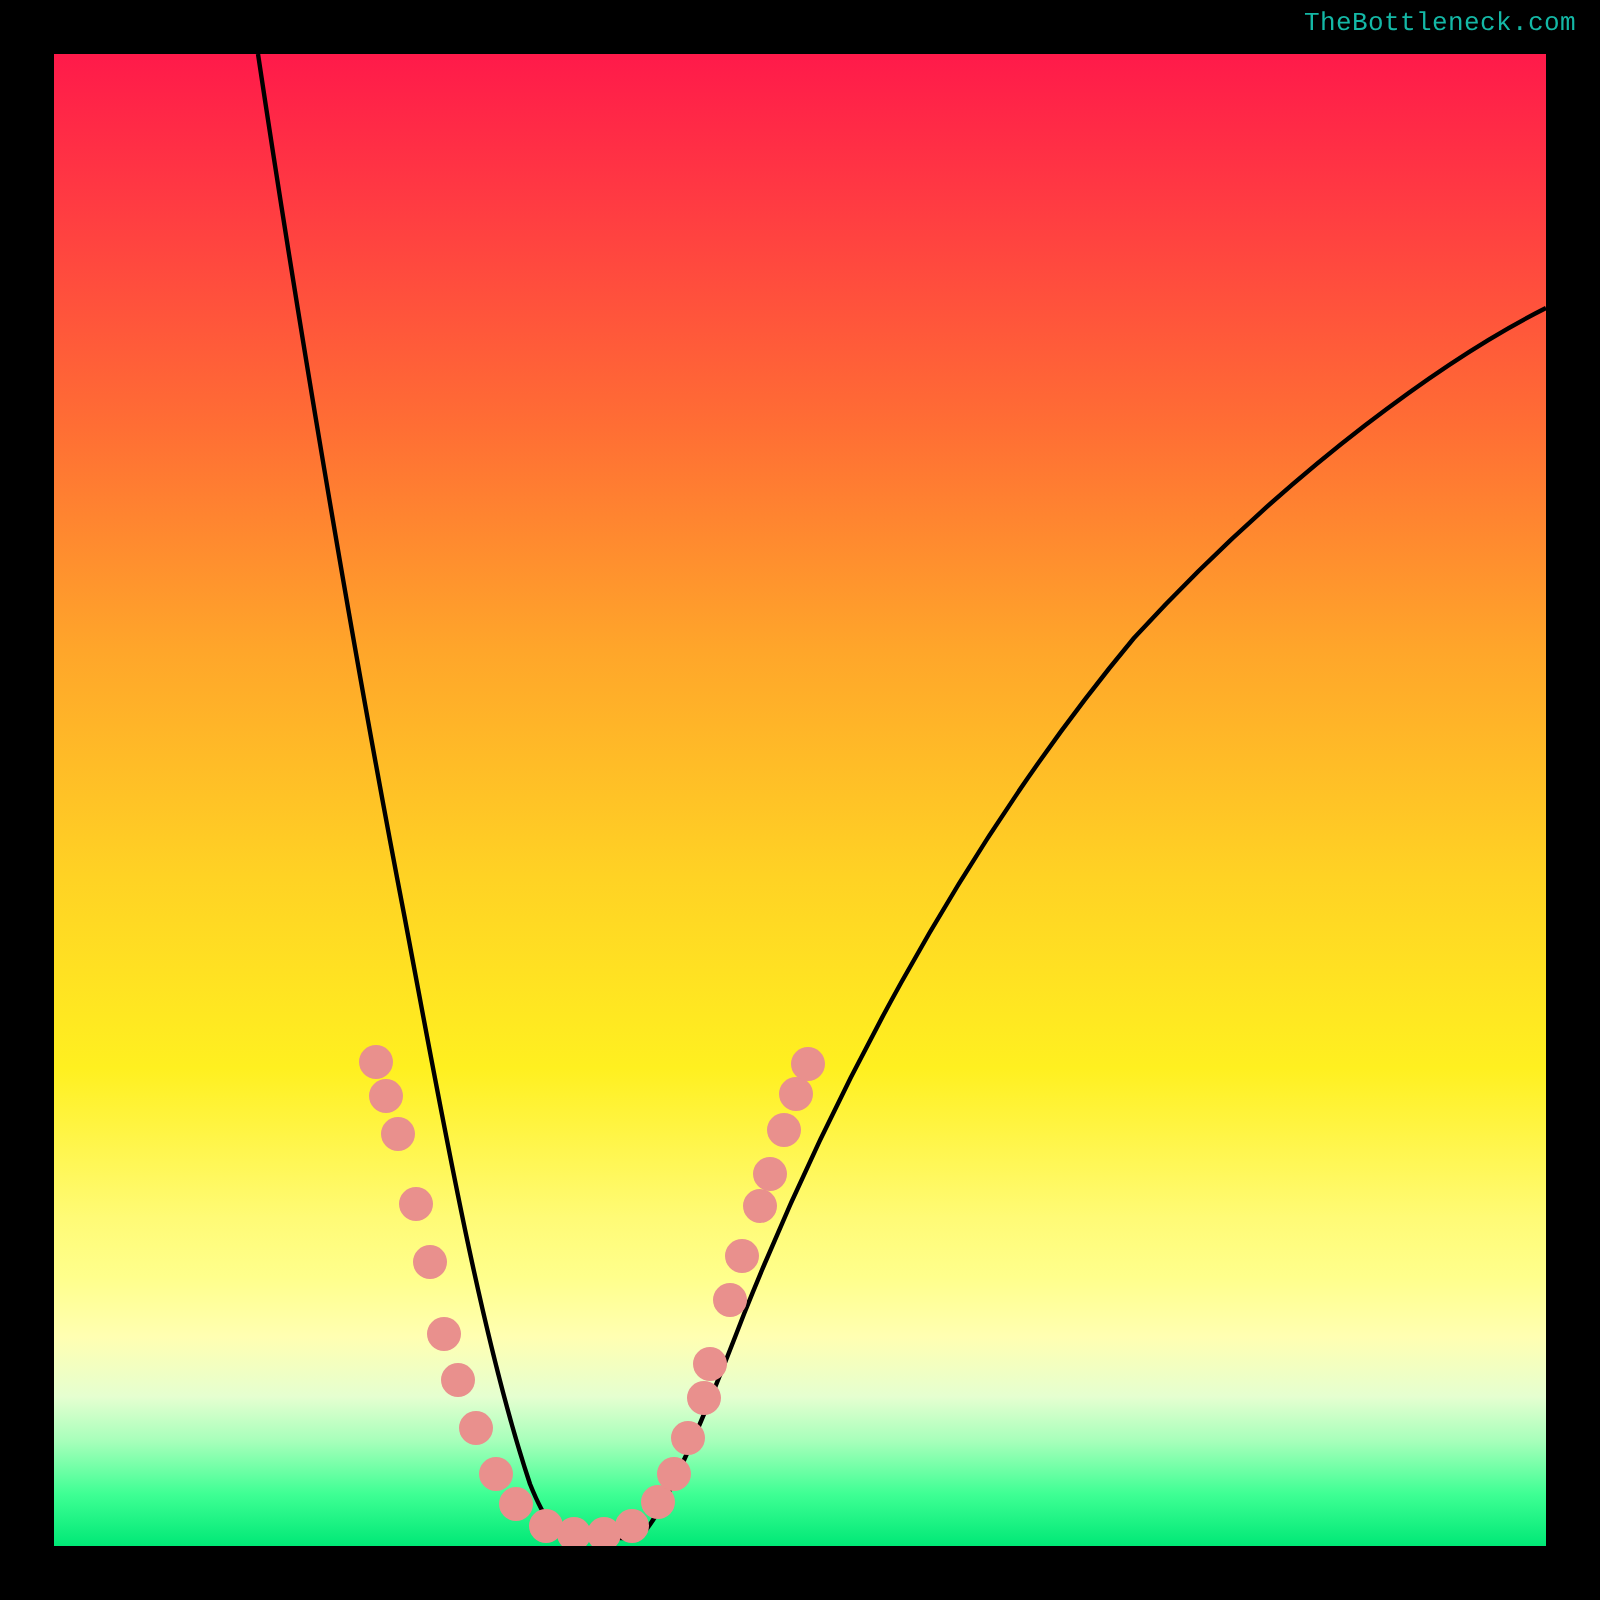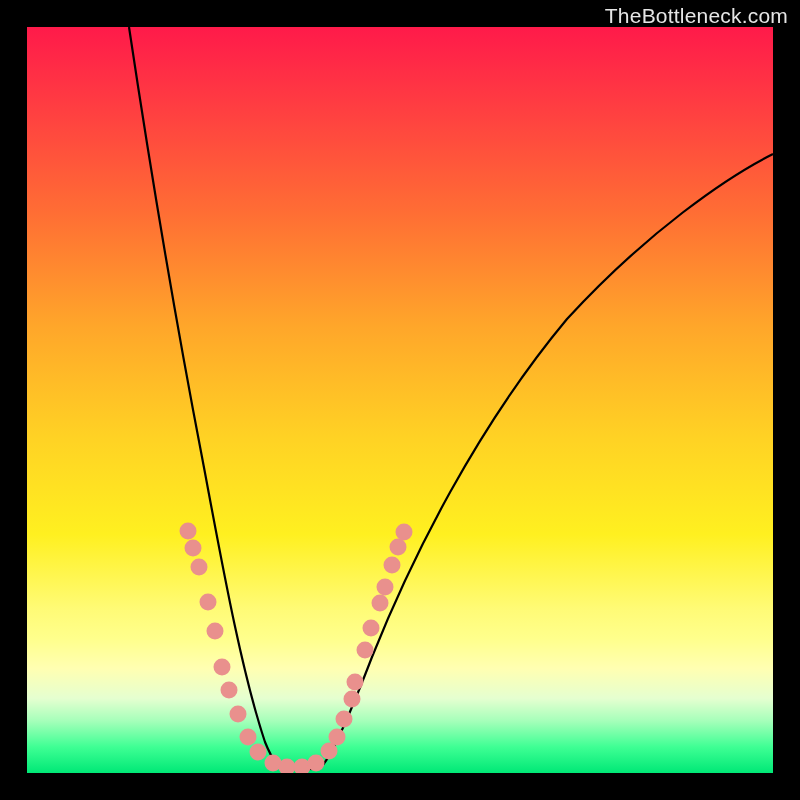--- a/index.html
+++ b/index.html
@@ -39,23 +39,23 @@
     );
   }
   svg.overlay {
     position: absolute;
     inset: 0;
   }
   .watermark {
     position: absolute;
     top: 4px;
     right: 12px;
-    font-family: Liberation Sans, sans-serif;
-    font-size: 21px;
-    color: #e5e5e5;
+    font-family: Liberation Mono, monospace;
+    font-size: 13px;
+    color: #14b8a6;
     letter-spacing: 0.2px;
   }
 </style>
 </head>
 <body>
 
 <div class="frame">
   <div class="gradient"></div>
 
   <svg class="overlay" viewBox="0 0 746 746" preserveAspectRatio="none">

